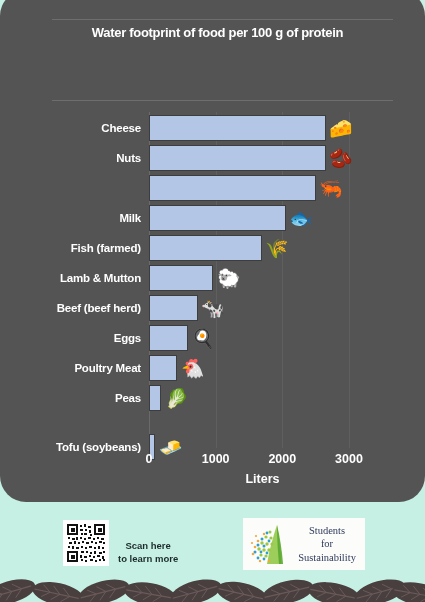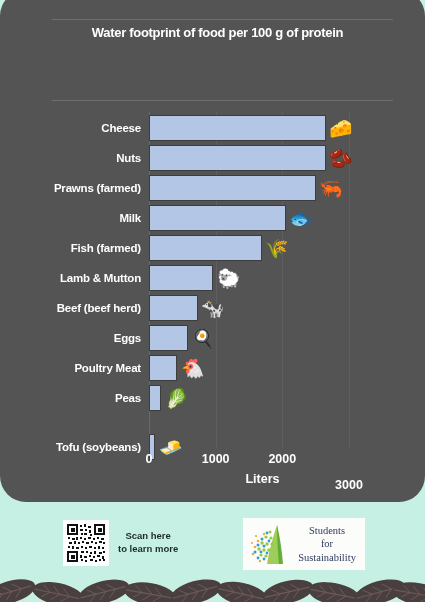--- a/index.html
+++ b/index.html
@@ -153,21 +153,21 @@
     width: 425px;
     height: 96px;
     background: #c6f0e3;
   }
 
   #qr-block {
     position: absolute;
     left: 63px;
     top: 14px;
     display: flex;
-    align-items: center;
+    align-items: flex-end;
     gap: 9px;
   }
 
   #qr-code {
     width: 46px;
     height: 46px;
     background: #ffffff;
     padding: 3px;
   }
 
@@ -240,21 +240,20 @@
             <div class="bar-label">Cheese</div>
             <div class="bar" style="width: 176.667px; background: rgb(179, 198, 230); border-color: rgb(61, 61, 61);"></div>
             <div class="bar-emoji" style="left: 329.667px;">🧀</div>
           </div>
           <div class="bar-row" style="top: 31px;">
             <div class="bar-label">Nuts</div>
             <div class="bar" style="width: 176.667px; background: rgb(179, 198, 230); border-color: rgb(61, 61, 61);"></div>
             <div class="bar-emoji" style="left: 329.667px;">🫘</div>
           </div>
           <div class="bar-row" style="top: 61px;">
-            <div class="bar-label">Prawns (farmed)</div>
             <div class="bar" style="width: 166.667px; background: rgb(179, 198, 230); border-color: rgb(61, 61, 61);"></div>
             <div class="bar-emoji" style="left: 319.667px;">🦐</div>
           </div>
           <div class="bar-row" style="top: 91px;">
             <div class="bar-label">Milk</div>
             <div class="bar" style="width: 136.667px; background: rgb(179, 198, 230); border-color: rgb(61, 61, 61);"></div>
             <div class="bar-emoji" style="left: 289.667px;">🐟</div>
           </div>
           <div class="bar-row" style="top: 121px;">
             <div class="bar-label">Fish (farmed)</div>
@@ -289,21 +288,21 @@
           <div class="bar-row" style="top: 301px; margin-top: 19px;">
             <div class="bar-label">Tofu (soybeans)</div>
             <div class="bar" style="width: 6px; background: rgb(179, 198, 230); border-color: rgb(61, 61, 61);"></div>
             <div class="bar-emoji" style="left: 159px;">🧈</div>
           </div>
         </div>
       <div id="ticks">
           <div class="tick-label" style="left: 149px;">0</div>
           <div class="tick-label" style="left: 215.667px;">1000</div>
           <div class="tick-label" style="left: 282.333px;">2000</div>
-          <div class="tick-label" style="left: 349px; margin-top: 26px;">3000</div>
+          <div class="tick-label" style="left: 349px;">3000</div>
         </div>
       <div id="x-axis-title">Liters</div>
     </div>
   </div>
 
   <div id="footer">
 
     <div id="qr-block">
       <div id="qr-code">
         <svg viewBox="0 0 40 40" width="40" height="40" shape-rendering="crispEdges">

